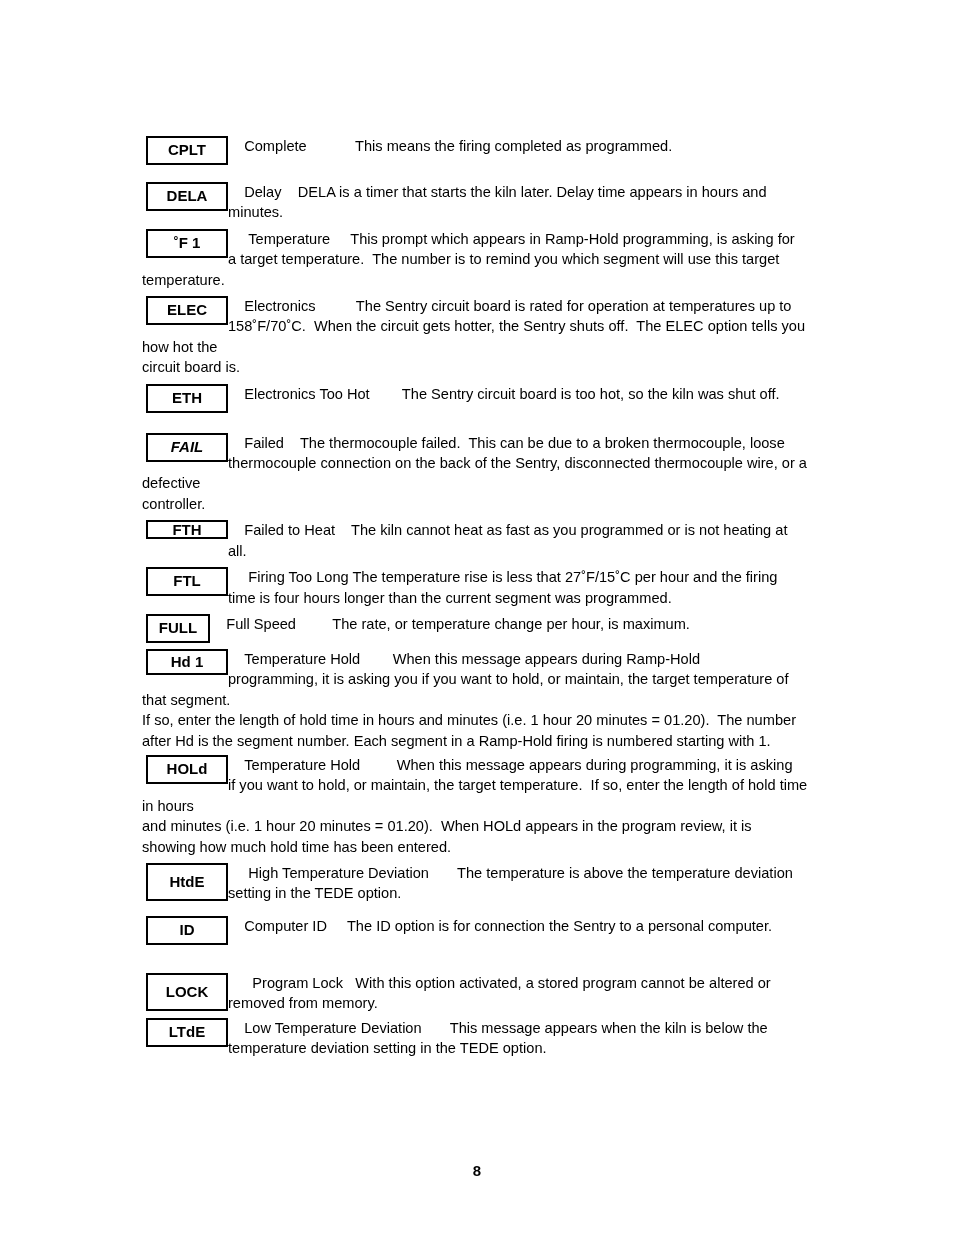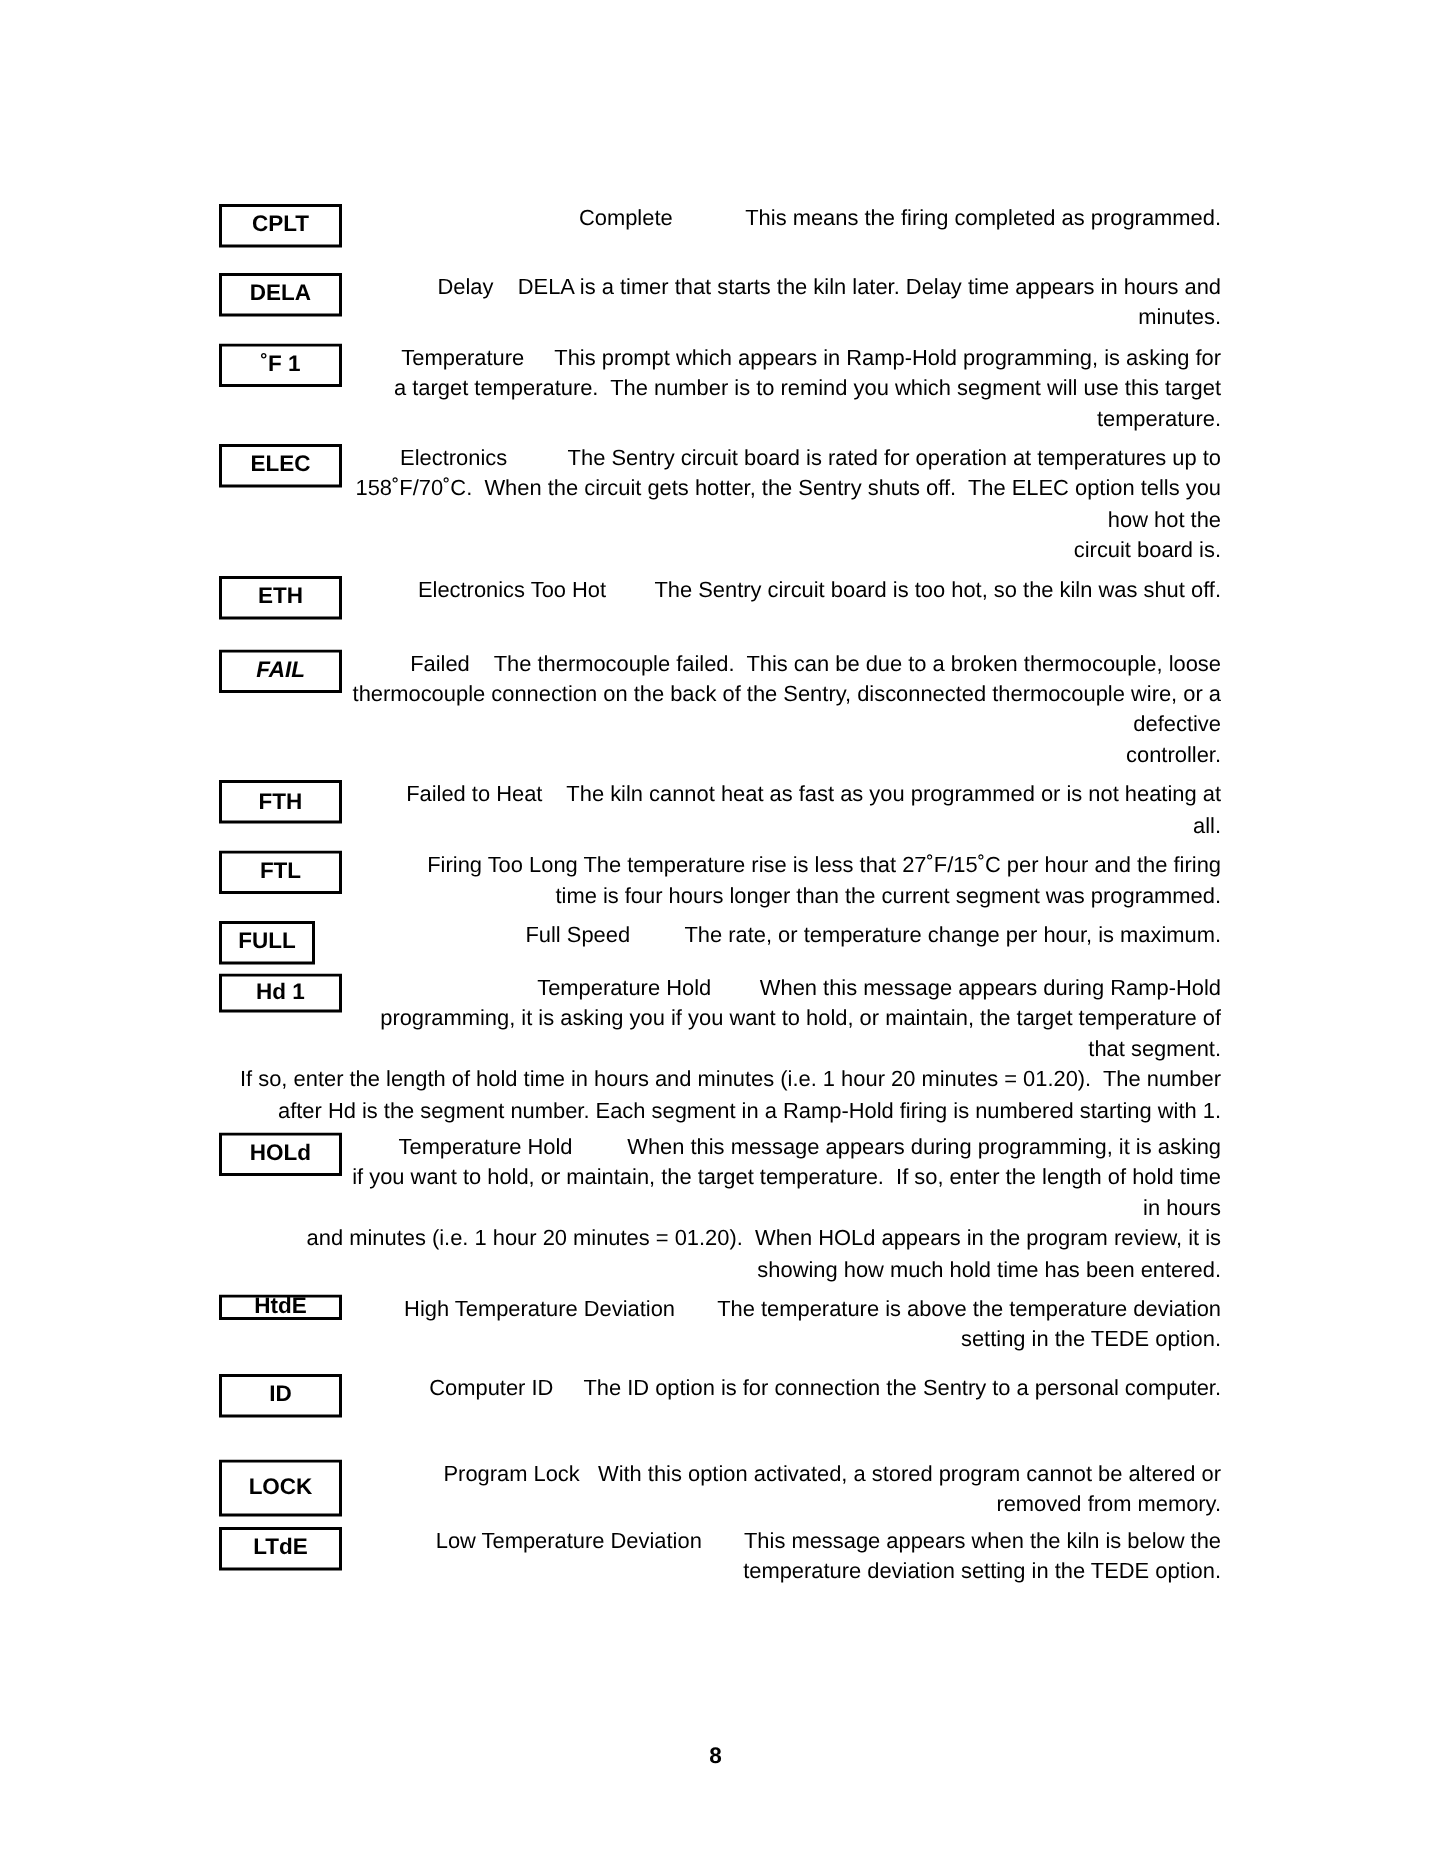--- a/index.html
+++ b/index.html
@@ -50,21 +50,21 @@
     text-align: center;
     line-height: 1.1;
     display: flex;
     align-items: center;
     justify-content: center;
     margin: 0 0 2px 4px;
   }
 
   .desc {
     margin: 0;
-    text-align: right;
+    text-align: left;
     white-space: pre-wrap;
     word-spacing: 0px;
   }
 
   #page-number {
     position: absolute;
     left: 0;
     top: 1162px;
     width: 954px;
     text-align: center;
@@ -109,21 +109,21 @@
       </div>
       <div style="height: 18px;"></div>
       <div class="entry">
         <div class="code-box" style="width: 82px; height: 29px; font-style: italic;">FAIL</div>
         <div class="desc">    Failed    The thermocouple failed.  This can be due to a broken thermocouple, loose
 thermocouple connection on the back of the Sentry, disconnected thermocouple wire, or a defective
 controller.</div>
       </div>
       <div style="height: 6px;"></div>
       <div class="entry">
-        <div class="code-box" style="width: 82px; height: 29px;">FTH</div>
+        <div class="code-box" style="width: 82px; height: 19px;">FTH</div>
         <div class="desc">    Failed to Heat    The kiln cannot heat as fast as you programmed or is not heating at
 all.</div>
       </div>
       <div style="height: 6px;"></div>
       <div class="entry">
         <div class="code-box" style="width: 82px; height: 29px;">FTL</div>
         <div class="desc">     Firing Too Long The temperature rise is less that 27˚F/15˚C per hour and the firing
 time is four hours longer than the current segment was programmed.</div>
       </div>
       <div style="height: 6px;"></div>
@@ -142,21 +142,21 @@
       <div style="height: 4px;"></div>
       <div class="entry">
         <div class="code-box" style="width: 82px; height: 29px;">HOLd</div>
         <div class="desc">    Temperature Hold         When this message appears during programming, it is asking
 if you want to hold, or maintain, the target temperature.  If so, enter the length of hold time in hours
 and minutes (i.e. 1 hour 20 minutes = 01.20).  When HOLd appears in the program review, it is
 showing how much hold time has been entered.</div>
       </div>
       <div style="height: 6px;"></div>
       <div class="entry">
-        <div class="code-box" style="width: 82px; height: 17px;">HtdE</div>
+        <div class="code-box" style="width: 82px; height: 38px;">HtdE</div>
         <div class="desc">     High Temperature Deviation       The temperature is above the temperature deviation
 setting in the TEDE option.</div>
       </div>
       <div style="height: 12px;"></div>
       <div class="entry">
         <div class="code-box" style="width: 82px; height: 29px;">ID</div>
         <div class="desc">    Computer ID     The ID option is for connection the Sentry to a personal computer.</div>
       </div>
       <div style="height: 12px;"></div>
       <div style="height: 14px;"></div>

